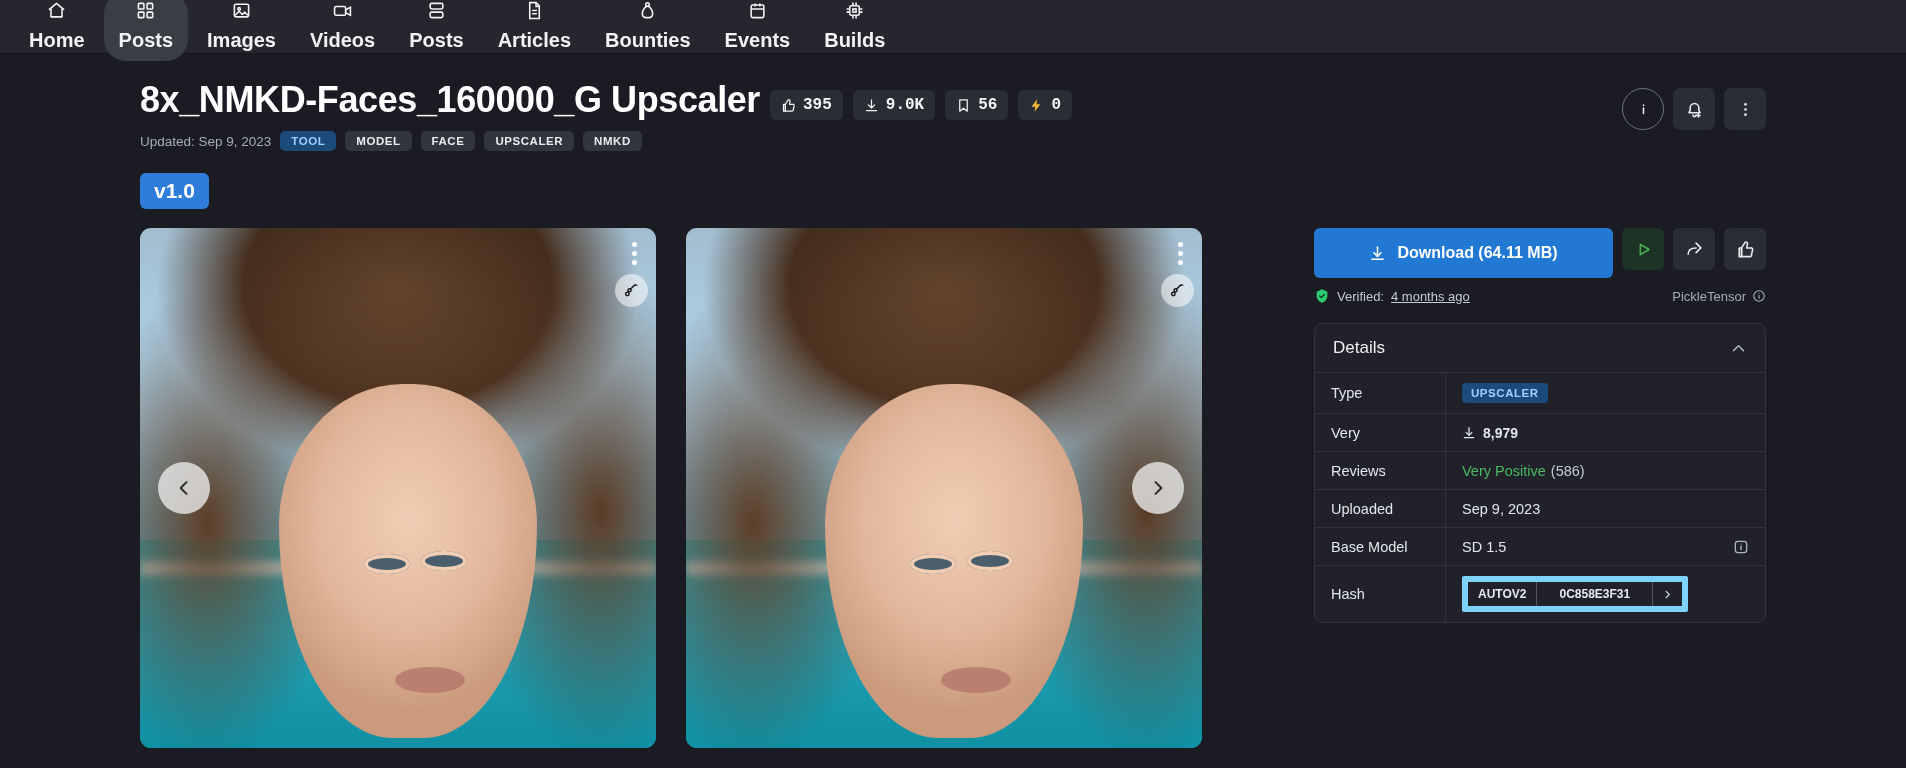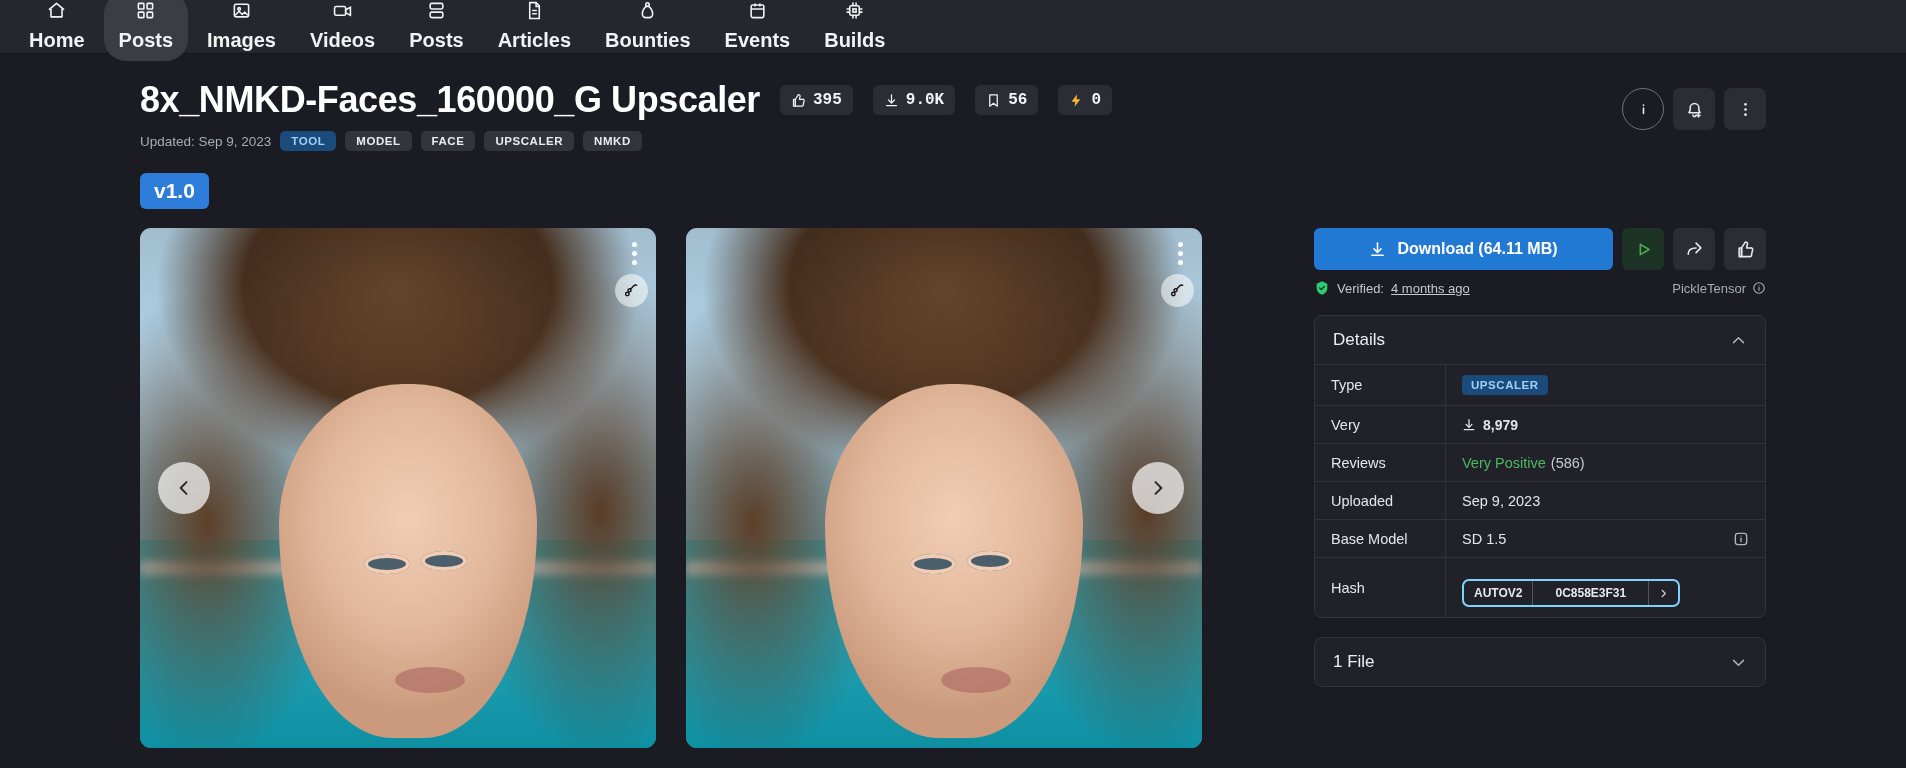--- a/index.html
+++ b/index.html
@@ -36,21 +36,21 @@
   .nav-ico { width: 19px; height: 19px; display: block; }
   .nav-ico svg { width: 19px; height: 19px; display: block; }
 
   
   .page { padding: 0 140px; }
   .head-row {
     display: flex; align-items: flex-start;
     padding-top: 26px;
   }
   .title-block { flex: 1; min-width: 0; }
-  .title-line { display: flex; align-items: center; gap: 20px; flex-wrap: wrap; }
+  .title-line { display: flex; align-items: flex-end; gap: 10px; flex-wrap: wrap; }
   .title {
     font-size: 36px; font-weight: 700; letter-spacing: -0.4px;
     color: #ffffff; line-height: 1.12;
   }
   .stat-pill {
     display: inline-flex; align-items: center; gap: 7px;
     background: #2b2d35;
     border-radius: 6px;
     padding: 6px 11px;
     font-size: 16px; font-weight: 700; color: #f2f4f7; font-family: Liberation Mono, monospace;
@@ -145,21 +145,21 @@
     cursor:pointer;
   }
   .carousel-btn.prev { left:18px; }
   .carousel-btn.next { right:18px; }
   .carousel-btn svg { width:20px; height:20px; color:#2b2b2b; }
 
   
   .side { width: 452px; flex: none; }
   .dl-row { display:flex; gap:9px; }
   .dl-btn {
-    flex:1; height:42px; border-radius:6px;
+    flex:1; height:50px; border-radius:6px;
     background:#2279d4; color:#fff;
     display:flex; align-items:center; justify-content:center; gap:11px;
     font-size:16px; font-weight:700; cursor:pointer;
   }
   .dl-btn svg { width:17px; height:17px; }
   .sq-btn {
     width:42px; height:42px; border-radius:6px;
     background:#2b2d35; color:#e8eaef;
     display:flex; align-items:center; justify-content:center; cursor:pointer;
   }
@@ -202,22 +202,22 @@
     padding:4px 9px; border-radius:4px;
   }
   .dl-stat { display:inline-flex; align-items:center; gap:7px; font-size:14px; font-weight:700; }
   .dl-stat svg { width:14px; height:14px; }
   .pos { color:#4bb863; }
   .muted { color:#c4c9d2; }
   .tv.between { justify-content:space-between; }
   .tv svg.info { width:16px; height:16px; color:#aeb3bd; }
   .hash {
     display:inline-flex; align-items:stretch;
-    border:2px solid #7dd3fc; border-radius:7px; overflow:hidden;
-    font-size:12px; font-weight:700;margin-top:11px;
+    border:6px solid #7dd3fc; border-radius:2px; overflow:hidden;
+    font-size:12px; font-weight:700;
   }
   .hash span { padding:5px 10px; display:flex; align-items:center; }
   .hash .h-alg { border-right:1px solid #52555f; color:#e6e9ef; }
   .hash .h-val { border-right:1px solid #52555f; color:#e6e9ef; padding:5px 22px; }
   .hash .h-arrow { color:#c7ccd6; cursor:pointer; padding:5px 9px; }
   .hash .h-arrow svg { width:11px; height:11px; }
 </style>
 </head>
 <body>
 
@@ -568,24 +568,16 @@
                       <path d="m9 5 7 7-7 7"></path>
                     </svg>
                 </span>
               </span>
             </div>
           </div>
 
         </div>
       </div>
 
-      <div class="card">
-        <div class="card-head">
-          <span>1 File</span>
-          <svg viewBox="0 0 24 24" fill="none" stroke="currentColor" stroke-width="2" stroke-linecap="round" stroke-linejoin="round">
-              <path d="m5 9 7 7 7-7"></path>
-            </svg>
-        </div>
-      </div>
 
     </div>
   </div>
 </div>
 
 </body></html>

